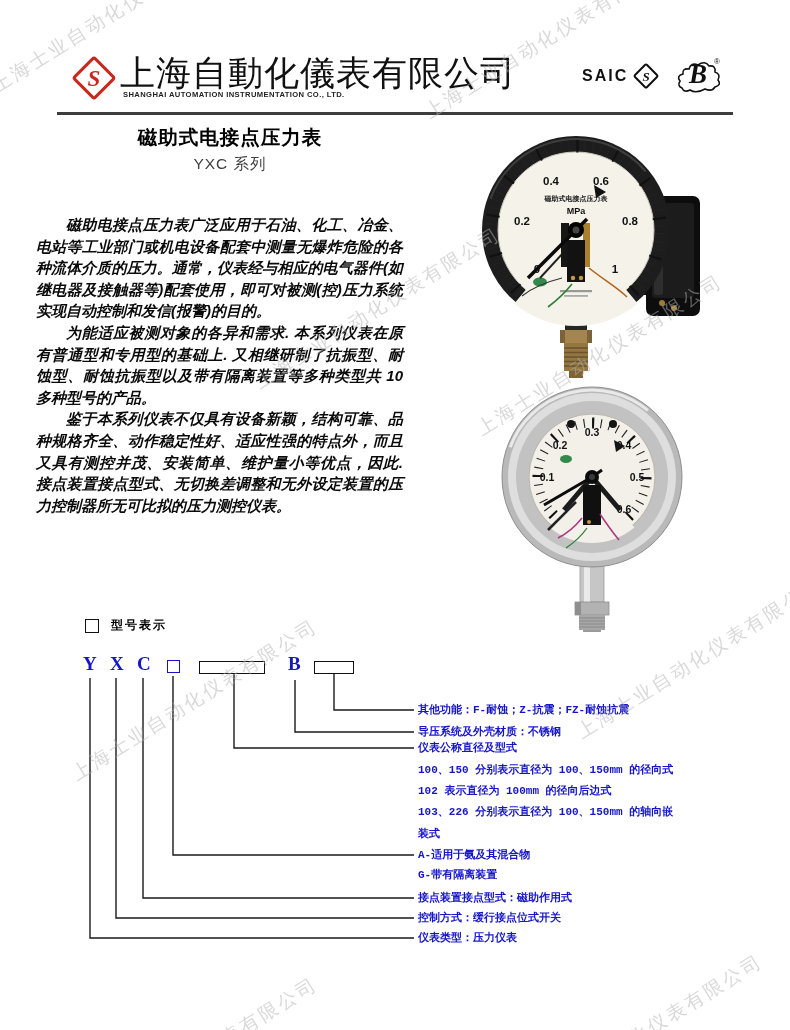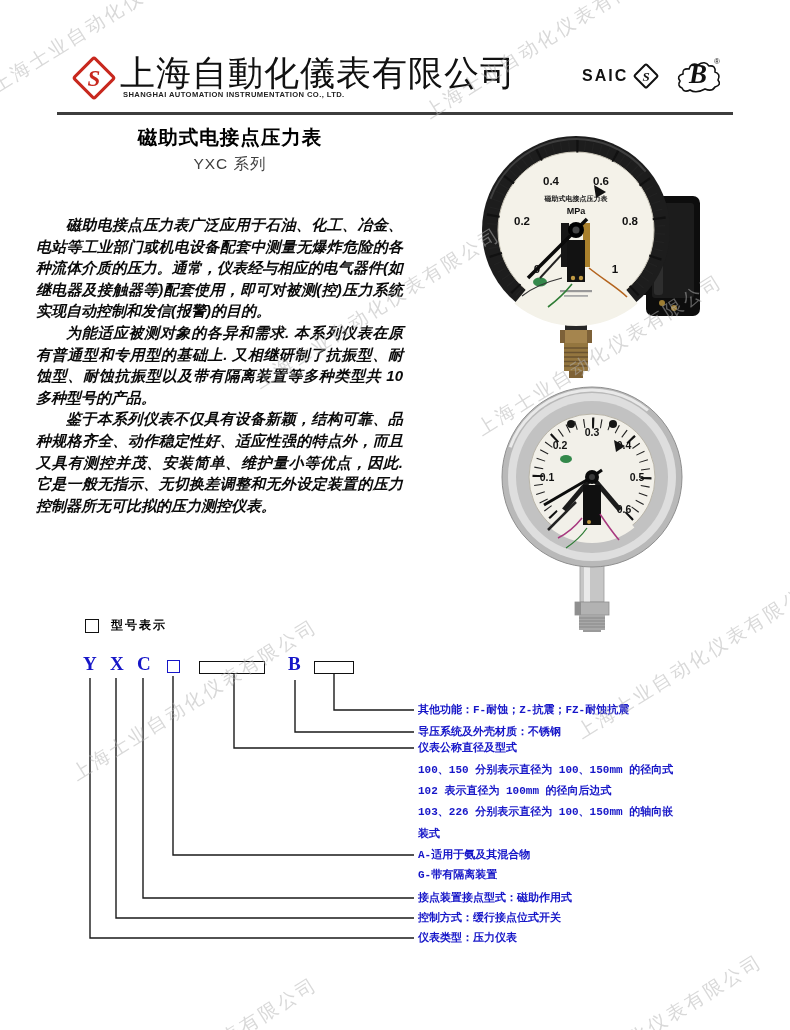--- a/index.html
+++ b/index.html
@@ -80,21 +80,21 @@
 
     <div class="hdr-rule"></div>
   </div>
 
   <div class="doc-title">磁助式电接点压力表</div>
   <div class="doc-series">YXC 系列</div>
 
   <div class="body-text">
     <p>磁助电接点压力表广泛应用于石油、化工、冶金、电站等工业部门或机电设备配套中测量无爆炸危险的各种流体介质的压力。通常，仪表经与相应的电气器件(如继电器及接触器等)配套使用，即可对被测(控)压力系统实现自动控制和发信(报警)的目的。</p>
     <p>为能适应被测对象的各异和需求. 本系列仪表在原有普通型和专用型的基础上. 又相继研制了抗振型、耐蚀型、耐蚀抗振型以及带有隔离装置等多种类型共 10 多种型号的产品。</p>
-    <p>鉴于本系列仪表不仅具有设备新颖，结构可靠、品种规格齐全、动作稳定性好、适应性强的特点外，而且又具有测控并茂、安装简单、维护量小等优点，因此. 它是一般无指示、无切换差调整和无外设定装置的压力控制器所无可比拟的压力测控仪表。</p>
+    <p>鉴于本系列仪表不仅具有设备新颖，结构可靠、品种规格齐全、动作稳定性好、适应性强的特点外，而且又具有测控并茂、安装简单、维护量小等优点，因此. 接点装置接点型式、无切换差调整和无外设定装置的压力控制器所无可比拟的压力测控仪表。</p>
   </div>
 
   <div class="photo" style="left:476px;top:130px">
     <svg width="230" height="252" viewBox="0 0 230 252">
 
       <g>
         <rect x="150" y="95" width="46" height="70" fill="#101010"></rect>
         <rect x="170" y="66" width="54" height="120" rx="7" fill="#0d0d0d"></rect>
         <rect x="176" y="73" width="42" height="95" rx="3" fill="#1c1c1c"></rect>
         <rect x="178" y="75" width="9" height="90" rx="3" fill="#2e2e2e"></rect>

